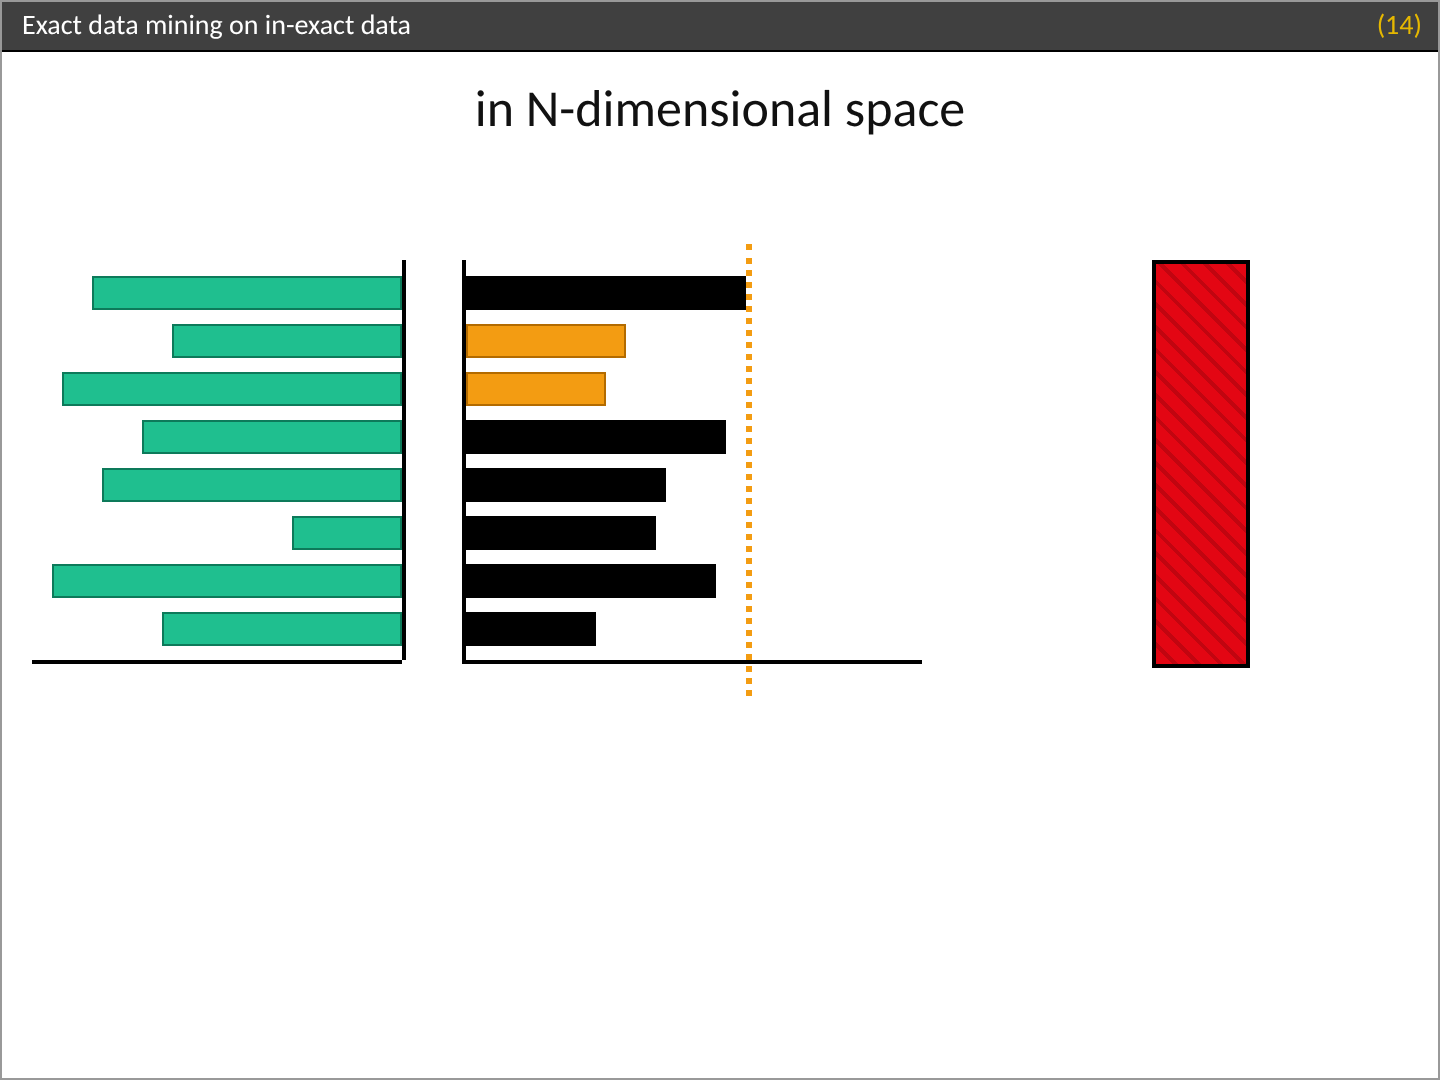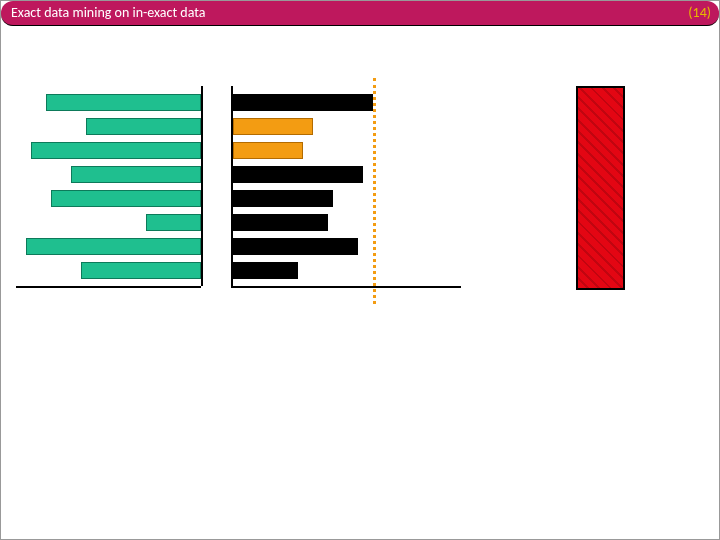--- a/index.html
+++ b/index.html
@@ -1,17 +1,17 @@
 <!DOCTYPE html>
 <html><head>
 <meta charset="utf-8">
 <style>
   html, body { margin:0; padding:0; width:720px; height:540px; background:#fff; font-family:"Segoe UI","Calibri",Arial,sans-serif; }
   .slide { position:relative; width:720px; height:540px; border:1px solid #999; box-sizing:border-box; }
-  .topbar { position:relative; background:#be185d; color:#fff; height:24px; line-height:24px; padding:0 10px; font-size:14px; border-bottom:1px solid #000;border-radius:12px; }
+  .topbar { position:relative; background:#404040; color:#fff; height:24px; line-height:24px; padding:0 10px; font-size:14px; border-bottom:1px solid #000; }
   .topbar .page { position:absolute; right:8px; top:0; color:#e6b800; font-size:14px;text-align:center; }
   .title { font-size:26px; text-align:center; margin-top:12px; color:#111; }
   .stage { position:relative; width:720px; height:480px; }
 
   
   .axis-v { position:absolute; background:#000; width:2px; }
   .axis-h { position:absolute; background:#000; height:2px; }
 
   
   .bar { position:absolute; height:17px; box-sizing:border-box; }
@@ -33,20 +33,21 @@
 </head>
 <body>
 
 <div class="slide">
 
   <div class="topbar">
     <span>Exact data mining on in-exact data</span>
     <span class="page">(14)</span>
   </div>
 
+  <div class="title">in N-dimensional space</div>
 
   <div class="stage noninteractive">
 
     <div class="axis-v" style="left:200px; top:60px; height:200px;"></div>
     <div class="axis-h" style="left:15px;  top:260px; width:185px;"></div>
 
     <div class="bar teal" style="top:68px;  right:520px; width:155px;"></div>
     <div class="bar teal" style="top:92px;  right:520px; width:115px;"></div>
     <div class="bar teal" style="top:116px; right:520px; width:170px;"></div>
     <div class="bar teal" style="top:140px; right:520px; width:130px;"></div>

